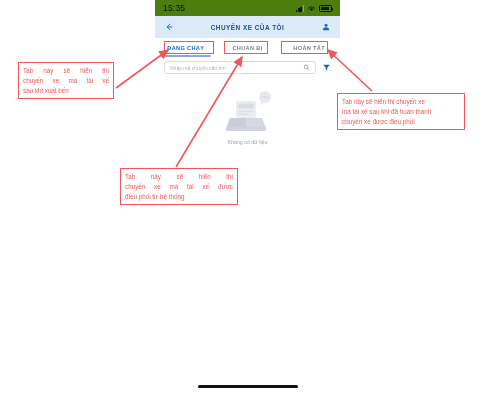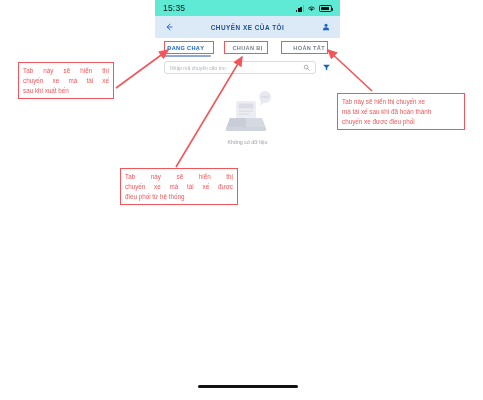--- a/index.html
+++ b/index.html
@@ -10,21 +10,21 @@
     overflow: hidden;
   }
   #root { position: relative; width: 483px; height: 400px; background: #ffffff; }
 
   
   .phone { position: absolute; left: 155px; top: 0px; width: 185px; height: 400px; background: #ffffff; }
 
   
   .statusbar {
     position: relative; height: 16px; width: 100%;
-    background: #5eead4;
+    background: #4d7c0f;
     display: flex; align-items: center; justify-content: space-between;
     padding: 0 8px;
   }
   .status-time { font-size: 8.5px; color: #111; letter-spacing: .2px; font-weight: 500; }
   .status-right { display: flex; align-items: center; gap: 3px; }
   .sig { display: flex; align-items: flex-end; gap: .8px; height: 7px; }
   .sig i { display: block; width: 1.4px; background: #111; }
   .sig i:nth-child(1){ height: 2px; }
   .sig i:nth-child(2){ height: 3.4px; }
   .sig i:nth-child(3){ height: 5px; }

